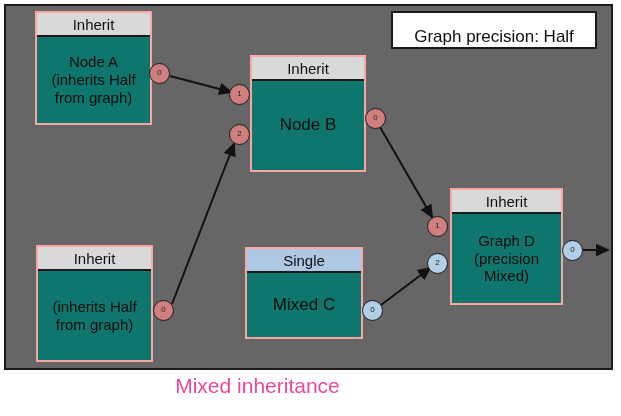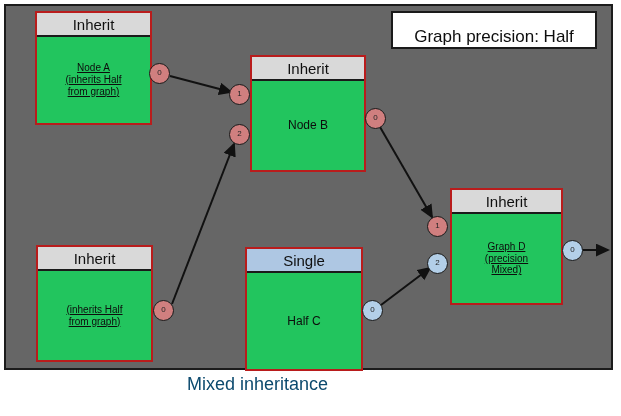--- a/index.html
+++ b/index.html
@@ -38,22 +38,22 @@
     position: absolute;
     left: 0;
     top: 0;
     width: 621px;
     height: 416px;
     pointer-events: none;
   }
 
   .node {
     position: absolute;
-    background: #22c55e;
-    border: 2px solid #b91c1c;
+    background: #0f766e;
+    border: 2px solid #fca5a5;
     box-sizing: border-box;
     display: flex;
     flex-direction: column;
   }
   .node-header {
     height: 24px;
     line-height: 23px;
     text-align: center;
     font-size: 15px;
     color: #101010;
@@ -62,27 +62,27 @@
   }
   .node-header.inherit { background: #d9d9d9; }
   .node-header.single  { background: #aec7e3; }
 
   .node-body {
     flex: 1;
     display: flex;
     align-items: center;
     justify-content: center;
     text-align: center;
-    font-size: 12px;
+    font-size: 17px;
     color: #0d0d0d;
     line-height: 1.18;
     padding: 0 4px;
     box-sizing: border-box;
   }
-  .node-body.multiline { font-size: 10px; text-decoration: underline; }
+  .node-body.multiline { font-size: 15px; }
 
   .port {
     position: absolute;
     width: 21px;
     height: 21px;
     border-radius: 50%;
     border: 1.5px solid #1a1a1a;
     box-sizing: border-box;
     text-align: center;
     line-height: 18px;
@@ -104,22 +104,22 @@
     font-size: 17px;
     color: #0d0d0d;
   }
 
   .caption {
     position: absolute;
     left: 0;
     top: 374px;
     width: 515px;
     text-align: center;
-    font-size: 18px;
-    color: #0c4a6e;
+    font-size: 21px;
+    color: #ec4899;
   }
 </style>
 </head>
 <body>
 
 <div id="canvas">
 
   <div class="graph-frame"></div>
 
   <svg class="edge-layer" viewBox="0 0 621 416">
@@ -148,23 +148,23 @@
   <div class="port red" style="left:149px; top:63px;">0</div>
 
   <div class="node" style="left:250px; top:55px; width:116px; height:117px;">
     <div class="node-header inherit">Inherit</div>
     <div class="node-body">Node B</div>
   </div>
   <div class="port red" style="left:229px; top:84px;">1</div>
   <div class="port red" style="left:229px; top:124px;">2</div>
   <div class="port red" style="left:365px; top:108px;">0</div>
 
-  <div class="node" style="left:245px; top:247px; width:118px; height:124px;">
+  <div class="node" style="left:245px; top:247px; width:118px; height:92px;">
     <div class="node-header single">Single</div>
-    <div class="node-body">Half C</div>
+    <div class="node-body">Mixed C</div>
   </div>
   <div class="port blue" style="left:362px; top:300px;">0</div>
 
   <div class="node" style="left:450px; top:188px; width:113px; height:117px;">
     <div class="node-header inherit">Inherit</div>
     <div class="node-body multiline">
       <div>
         <div>Graph D</div>
         <div>(precision</div>
         <div>Mixed)</div>

